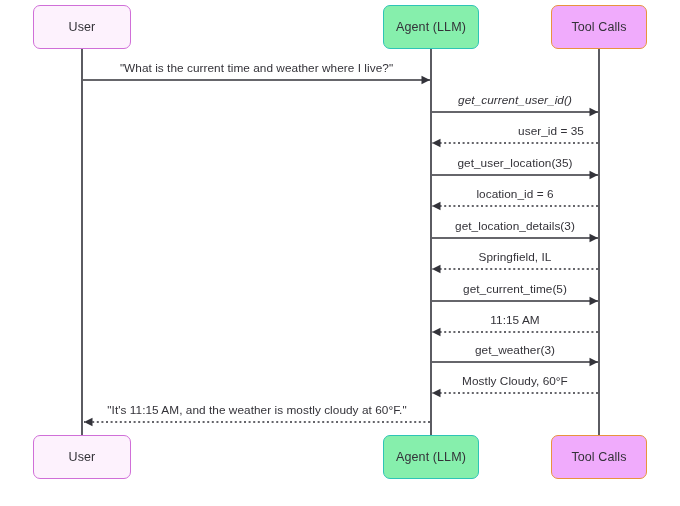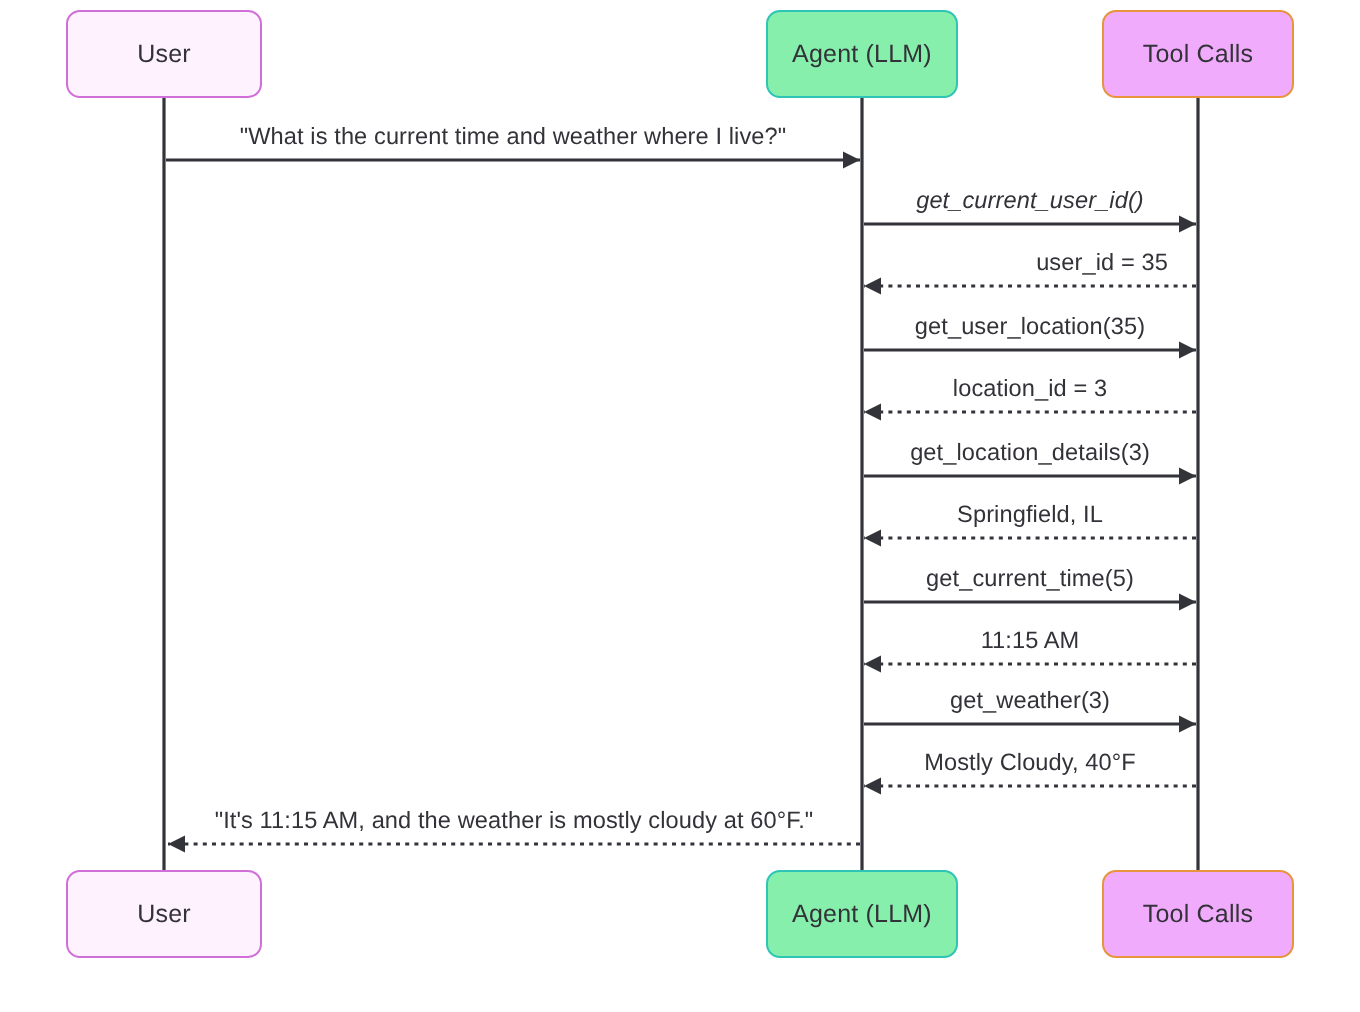--- a/index.html
+++ b/index.html
@@ -143,23 +143,23 @@
       </div>
       <div class="participant-box p-tool" style="left: 551px; top: 435px; width: 96px;">
         <span class="participant-label">Tool Calls</span>
       </div>
     </div>
   <div id="message-labels">
       <div class="msg-label" style="left: 256.5px; top: 75px;">"What is the current time and weather where I live?"</div>
       <div class="msg-label" style="left: 515px; top: 107px; font-style: italic;">get_current_user_id()</div>
       <div class="msg-label" style="left: 515px; top: 138px; margin-left: 36px;">user_id = 35</div>
       <div class="msg-label" style="left: 515px; top: 170px;">get_user_location(35)</div>
-      <div class="msg-label" style="left: 515px; top: 201px;">location_id = 3</div>
+      <div class="msg-label" style="left: 515px; top: 201px;">location_id = 6</div>
       <div class="msg-label" style="left: 515px; top: 233px;">get_location_details(3)</div>
       <div class="msg-label" style="left: 515px; top: 264px; text-align: center;">Springfield, IL</div>
       <div class="msg-label" style="left: 515px; top: 296px;">get_current_time(5)</div>
       <div class="msg-label" style="left: 515px; top: 327px;">11:15 AM</div>
       <div class="msg-label" style="left: 515px; top: 357px;">get_weather(3)</div>
-      <div class="msg-label" style="left: 515px; top: 388px;">Mostly Cloudy, 40°F</div>
+      <div class="msg-label" style="left: 515px; top: 388px;">Mostly Cloudy, 60°F</div>
       <div class="msg-label" style="left: 257px; top: 417px;">"It's 11:15 AM, and the weather is mostly cloudy at 60°F."</div>
     </div>
 
 </div>
 
 </body></html>

